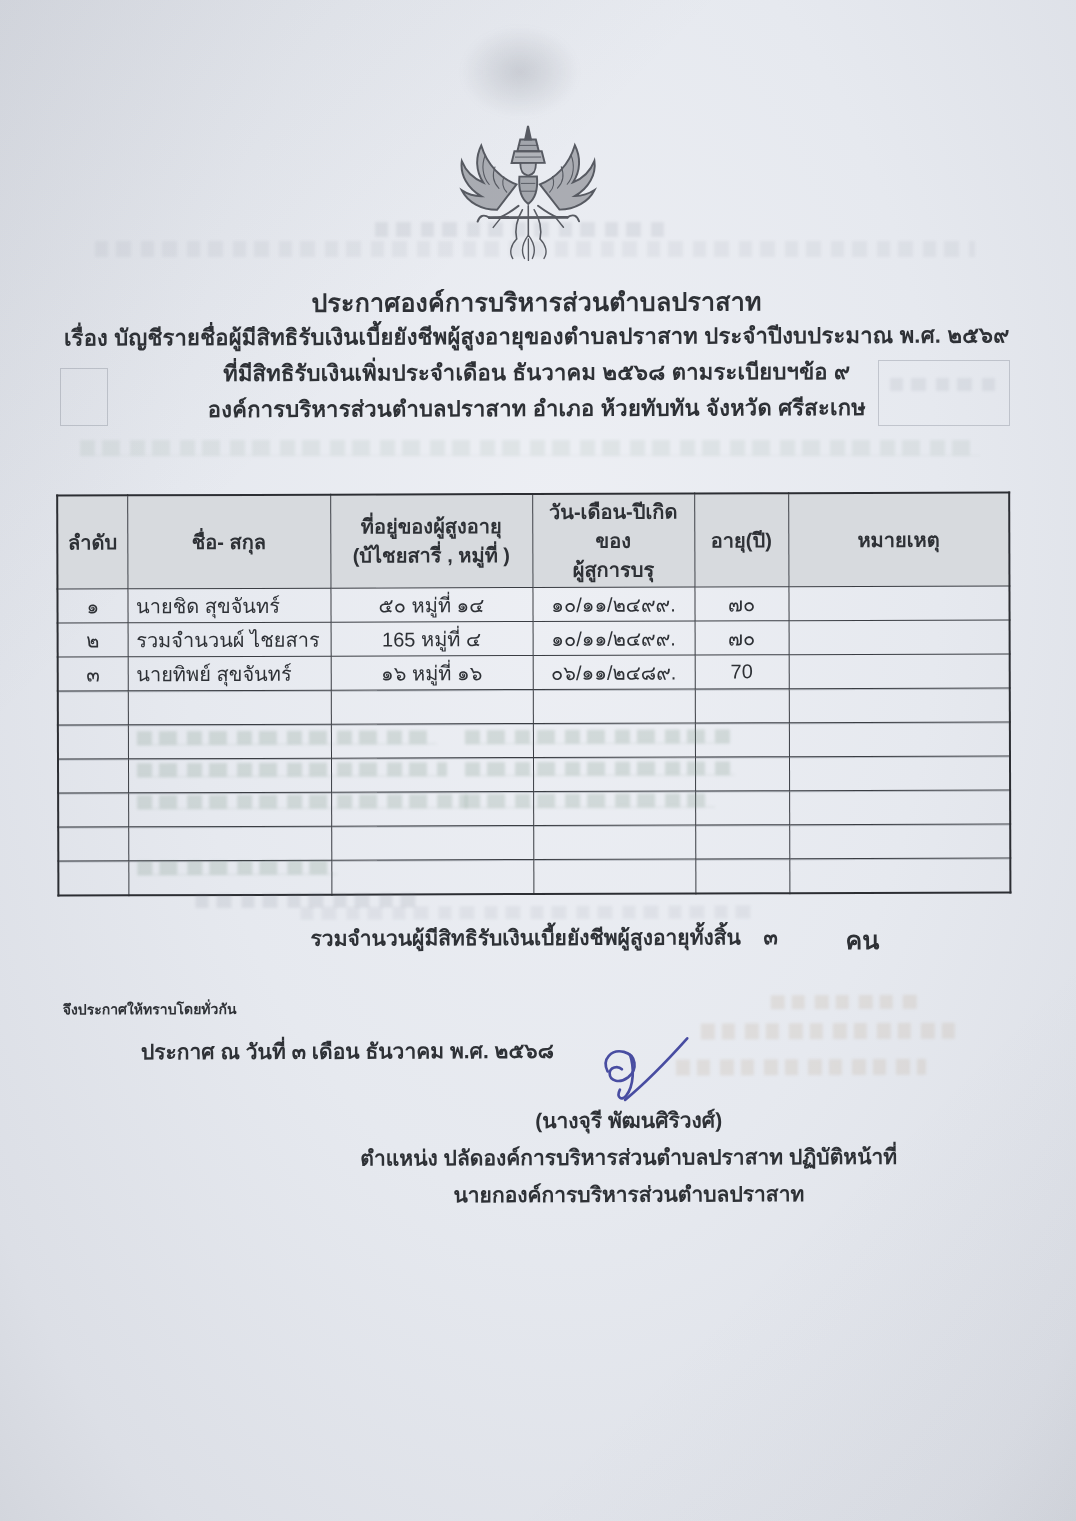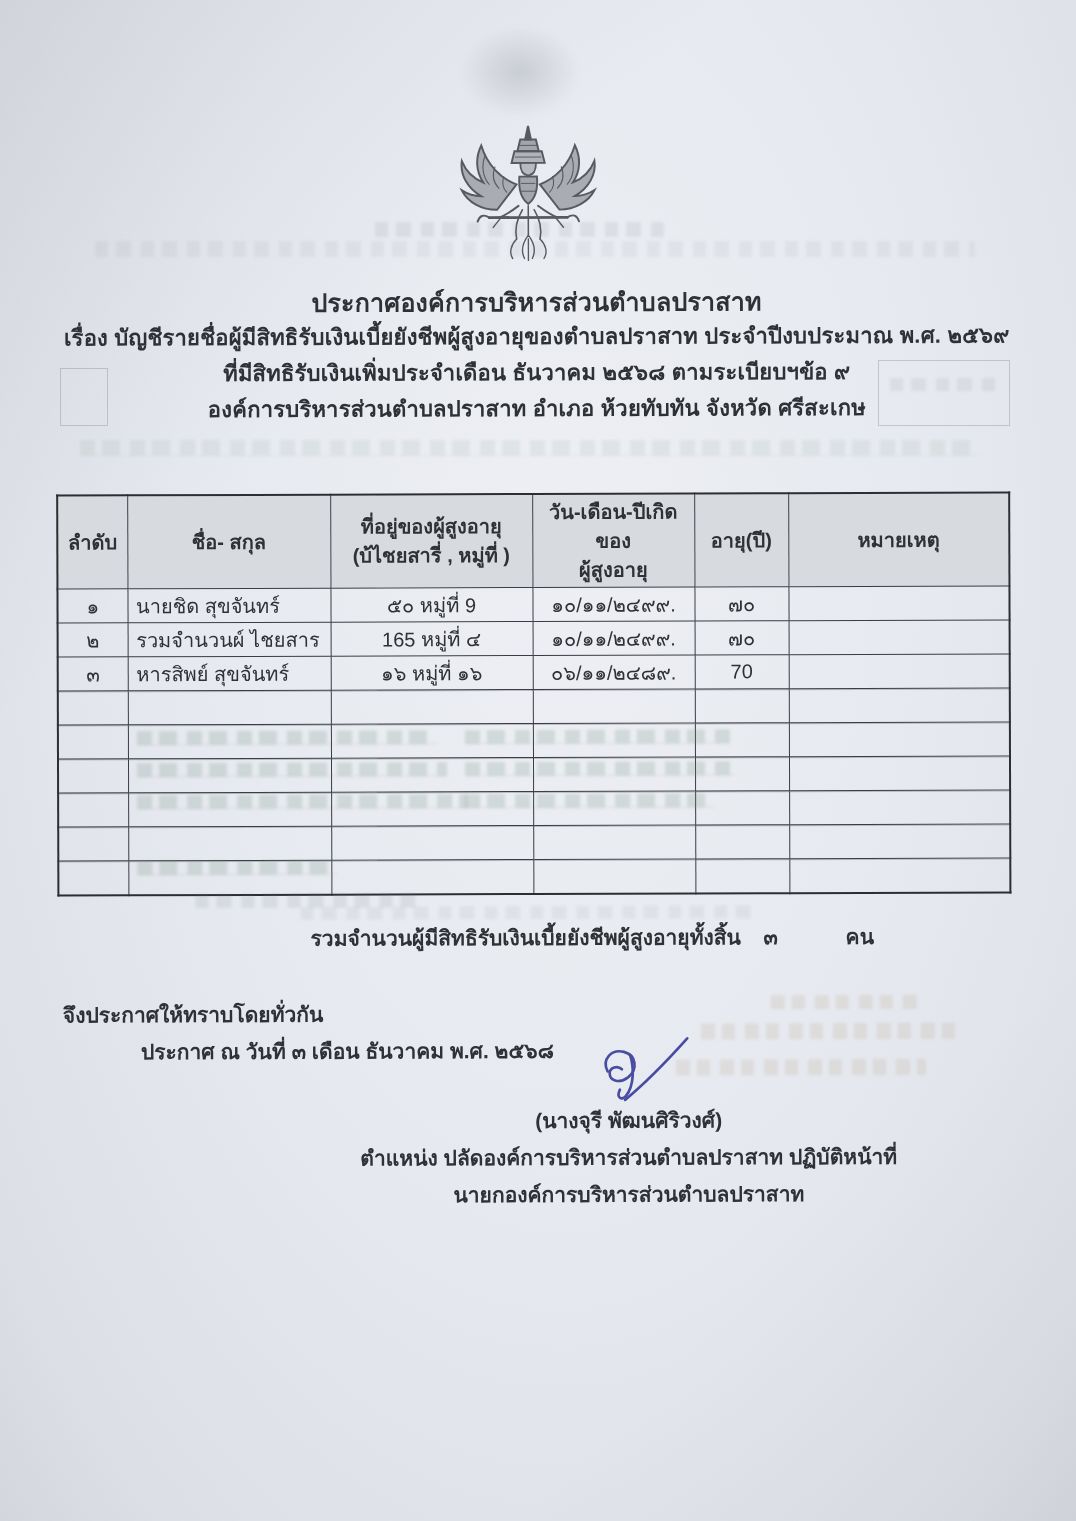--- a/index.html
+++ b/index.html
@@ -39,22 +39,22 @@
     white-space:pre-line;line-height:1.45;text-align:center;vertical-align:middle;
   }
   table.roster td{height:33px;text-align:center;vertical-align:middle;}
   table.roster td.name{text-align:left;padding-left:8px;border-radius:9px;}
   table.roster tr.empty td{box-shadow:inset 0 3px 0 -2px rgba(125,130,140,.45);}
   .c1{width:70px;}.c2{width:203px;}.c3{width:202px;}.c4{width:162px;}.c5{width:94px;}.c6{width:221px;}
 
   
   .summary-label{left:310px;top:921px;font-size:21px;font-weight:700;}
   .summary-count{left:763px;top:921px;font-size:21px;font-weight:700;}
-  .summary-unit{left:845px;top:921px;font-size:21px;font-weight:700;}
-  .announce{left:62px;top:997px;font-size:21px;font-weight:700;}
+  .summary-unit{left:845px;top:921px;font-size:25px;font-weight:700;}
+  .announce{left:62px;top:997px;font-size:14px;font-weight:700;}
   .dateline{left:140px;top:1034px;font-size:21px;font-weight:700;}
   .sigblock{left:320px;width:615px;text-align:center;font-size:21px;font-weight:700;}
   .signame{top:1104px;}
   .sigpos1{top:1141px;}
   .sigpos2{top:1178px;}
   .signature-svg{left:578px;top:1026px;width:138px;height:88px;}
 
   
   .ghost{position:absolute;pointer-events:none;filter:blur(1.6px);}
   .g-words{
@@ -137,43 +137,43 @@
           <col class="c5">
           <col class="c6">
       </colgroup>
       <tbody>
           <tr>
         <th>ลำดับ</th>
         <th>ชื่อ- สกุล</th>
         <th>ที่อยู่ของผู้สูงอายุ
 (บ้ไชยสารี่ , หมู่ที่ )</th>
         <th>วัน-เดือน-ปีเกิดของ
-ผู้สูงอายุ</th>
+ผู้สูการบรุ</th>
         <th>อายุ(ปี)</th>
         <th>หมายเหตุ</th>
       </tr>
       <tr>
         <td>๑</td>
         <td class="name">นายชิด สุขจันทร์</td>
-        <td>๕๐ หมู่ที่ 9</td>
+        <td>๕๐ หมู่ที่ ๑๔</td>
         <td>๑๐/๑๑/๒๔๙๙.</td>
         <td>๗๐</td>
         <td></td>
       </tr>
       <tr>
         <td>๒</td>
         <td class="name">รวมจำนวนผ์ ไชยสาร</td>
         <td>165 หมู่ที่ ๔</td>
         <td>๑๐/๑๑/๒๔๙๙.</td>
         <td>๗๐</td>
         <td></td>
       </tr>
       <tr>
         <td>๓</td>
-        <td class="name">หารสิพย์ สุขจันทร์</td>
+        <td class="name">นายทิพย์ สุขจันทร์</td>
         <td>๑๖ หมู่ที่ ๑๖</td>
         <td>๐๖/๑๑/๒๔๘๙.</td>
         <td>70</td>
         <td></td>
       </tr>
       <tr class="empty">
             <td></td>
             <td></td>
             <td></td>
             <td></td>

